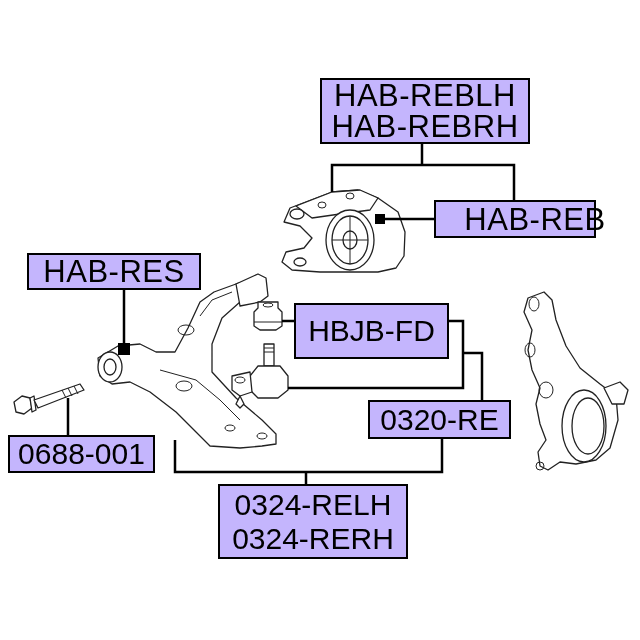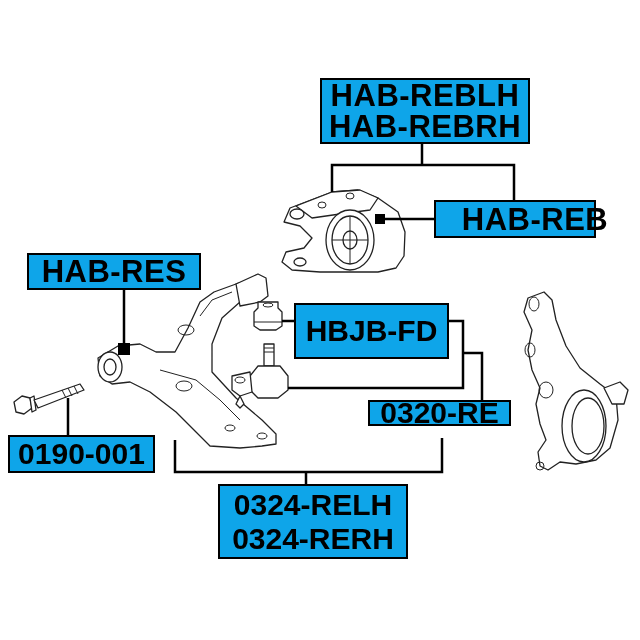--- a/index.html
+++ b/index.html
@@ -1,22 +1,22 @@
 <!DOCTYPE html>
 <html><head>
 <meta charset="utf-8">
 <style>
   html, body { margin: 0; padding: 0; background: #ffffff; }
   body { width: 640px; height: 640px; position: relative; overflow: hidden; font-family: "Liberation Sans", sans-serif; }
   .label-box {
     position: absolute;
     border: 2px solid #000;
-    background: #0ea5e9;
+    background: #c4b5fd;
     box-sizing: border-box;
-    font-weight: bold;
+    font-weight: normal;
     color: #000;
     text-align: center;
     line-height: 1;
     display: flex;
     flex-direction: column;
     justify-content: center;
     align-items: center;
     cursor: pointer;
   }
   .label-box span { display: block; white-space: nowrap; }
@@ -127,24 +127,24 @@
 </div>
 
 <div class="label-box lg" style="left:27px; top:253px; width:174px; height:37px;">
   <span>HAB-RES</span>
 </div>
 
 <div class="label-box md" style="left:294px; top:303px; width:155px; height:56px;">
   <span>HBJB-FD</span>
 </div>
 
-<div class="label-box md" style="left:368px; top:400px; width:143px; height:26px;">
+<div class="label-box md" style="left:368px; top:400px; width:143px; height:39px;">
   <span>0320-RE</span>
 </div>
 
 <div class="label-box md" style="left:8px; top:435px; width:147px; height:38px;">
-  <span>0190-001</span>
+  <span>0688-001</span>
 </div>
 
 <div class="label-box md" style="left:218px; top:484px; width:190px; height:75px;">
   <span style="margin-bottom:4px;text-align:center;">0324-RELH</span>
   <span>0324-RERH</span>
 </div>
 
 </body></html>

